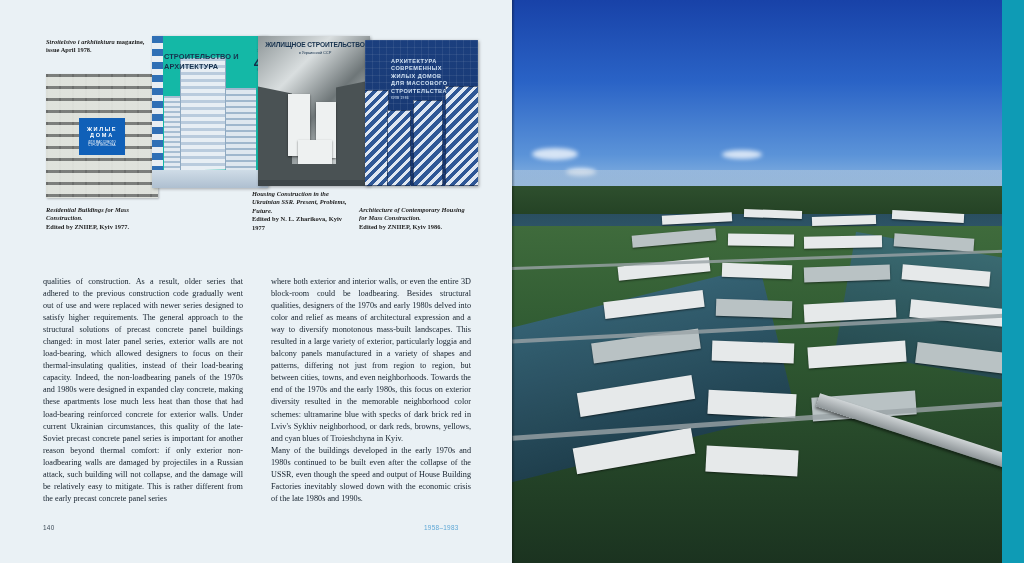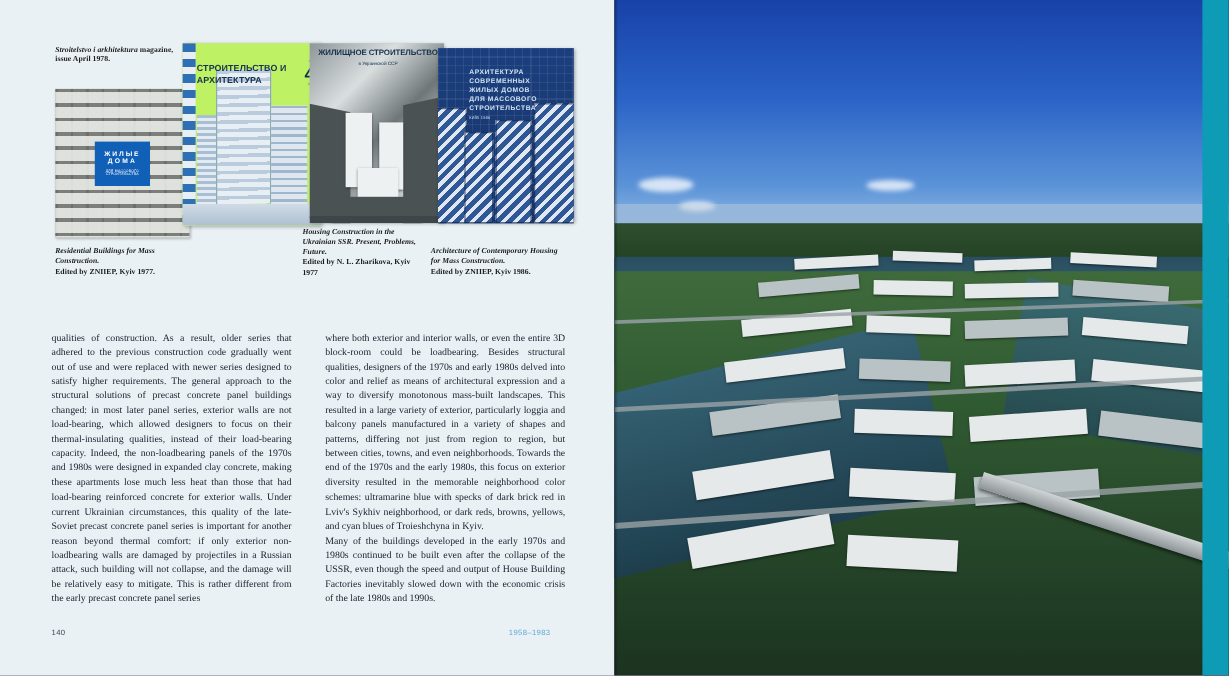--- a/index.html
+++ b/index.html
@@ -53,21 +53,21 @@
     line-height:1.15;
   }
   .cover1 .label .l1{font-size:5.6px;font-weight:bold;letter-spacing:1.6px;}
   .cover1 .label .l2{font-size:5.6px;font-weight:bold;letter-spacing:1.8px;}
   .cover1 .label .l3{font-size:2.9px;letter-spacing:.2px;margin-top:2px;}
   .cover1 .label .l4{font-size:2.9px;letter-spacing:.2px;}
 
   
   .cover2{
     position:absolute;left:152px;top:36px;width:116px;height:152px;
-    background:#bef264;
+    background:#14b8a6;
     box-shadow:1px 1px 3px rgba(0,0,0,.3);
     overflow:hidden;
   }
   .cover2 .spine{position:absolute;left:0;top:0;width:11px;height:100%;
     background:repeating-linear-gradient(to bottom,#2f6fb5 0 7px,#e8eef3 7px 13px);}
   .cover2 .tower{
     position:absolute;left:28px;top:22px;width:44px;height:112px;
     background:repeating-linear-gradient(to bottom,
       #b9cbdd 0 3px, #e7eef4 3px 7px);
     border-left:1px solid #8fa9c1;border-right:1px solid #8fa9c1;

